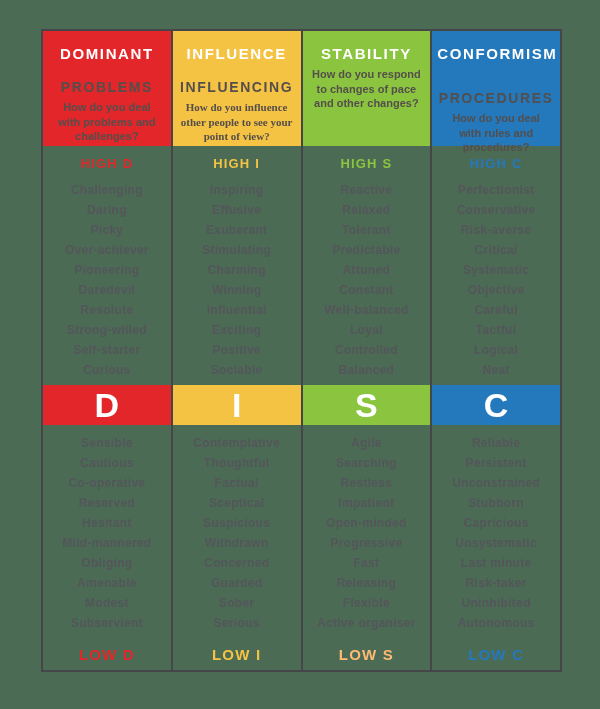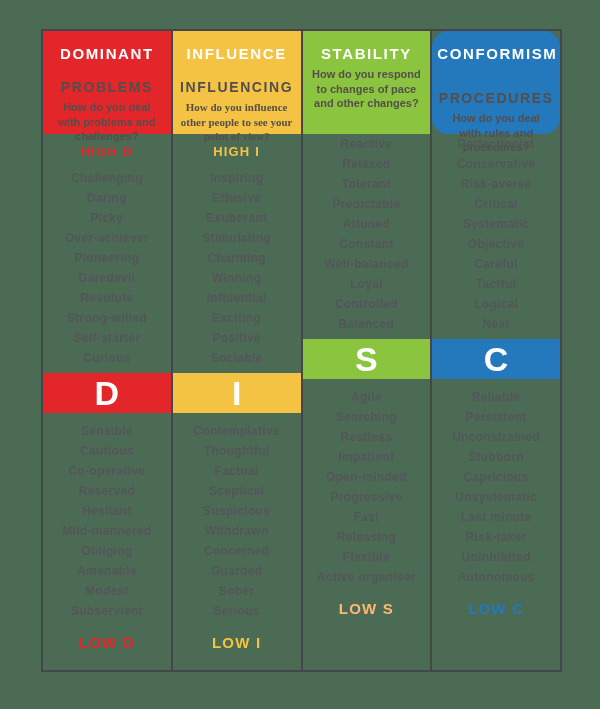--- a/index.html
+++ b/index.html
@@ -24,21 +24,21 @@
   .col {
     flex: 1 1 0;
     min-width: 0;
     display: flex;
     flex-direction: column;
     border-right: 2px solid #45464a;
   }
   .col:last-child { border-right: none; }
   .header {
     flex: 0 0 auto;
-    height: 103px;
+    height: 115px;
     box-sizing: border-box;
     padding: 14px 5px 0;
     text-align: center;
   }
   .title {
     color: #ffffff;
     font-weight: bold;
     font-size: 15px;
     letter-spacing: 1.6px;
   }
@@ -180,20 +180,21 @@
         <span>Serious</span>
       </div>
       <div class="low-label" style="color: rgb(245, 195, 67);">LOW I</div>
     </div>
 
     <div class="col">
       <div class="header" style="background-color: rgb(139, 197, 63);">
         <div class="title" style="color: rgb(255, 255, 255);">STABILITY</div>
         <div class="question" style="color: rgb(84, 78, 76);">How do you respond to changes of pace and other changes?</div>
       </div>
+      <div class="high-label" style="color: rgb(139, 197, 63);">HIGH S</div>
       <div class="word-list" style="color: rgb(83, 86, 91);">
         <span>Reactive</span>
         <span>Relaxed</span>
         <span>Tolerant</span>
         <span>Predictable</span>
         <span>Attuned</span>
         <span>Constant</span>
         <span>Well-balanced</span>
         <span>Loyal</span>
         <span>Controlled</span>
@@ -211,25 +212,26 @@
         <span>Progressive</span>
         <span>Fast</span>
         <span>Releasing</span>
         <span>Flexible</span>
         <span>Active organiser</span>
       </div>
       <div class="low-label" style="color: #fdba74;">LOW S</div>
     </div>
 
     <div class="col">
-      <div class="header" style="background-color: rgb(36, 120, 188); border-radius: 16px;">
+      <div class="header" style="background-color: rgb(36, 120, 188);">
         <div class="title" style="color: rgb(255, 255, 255);">CONFORMISM</div>
         <div class="subtitle" style="color: rgb(84, 78, 76); margin-top: 28px;">PROCEDURES</div>
         <div class="question" style="color: rgb(84, 78, 76);">How do you deal with rules and procedures?</div>
       </div>
+      <div class="high-label" style="color: rgb(36, 120, 188);">HIGH C</div>
       <div class="word-list" style="color: rgb(83, 86, 91);">
         <span>Perfectionist</span>
         <span>Conservative</span>
         <span>Risk-averse</span>
         <span>Critical</span>
         <span>Systematic</span>
         <span>Objective</span>
         <span>Careful</span>
         <span>Tactful</span>
         <span>Logical</span>

